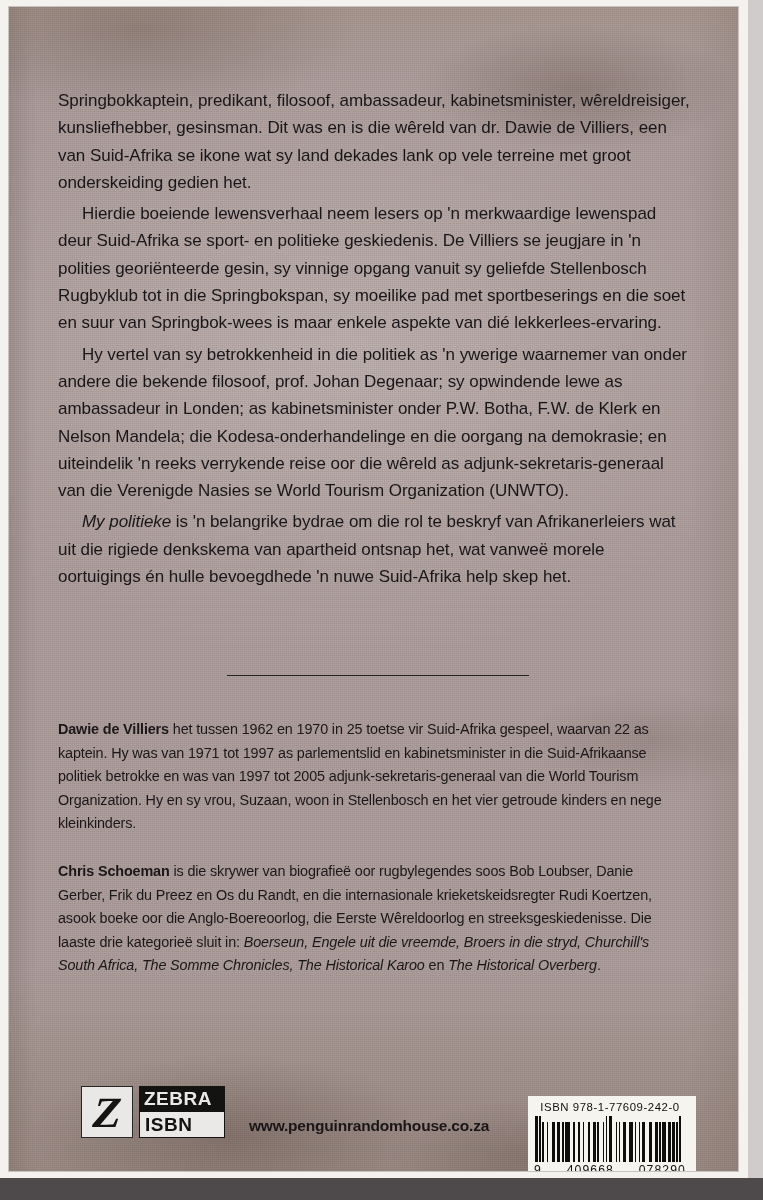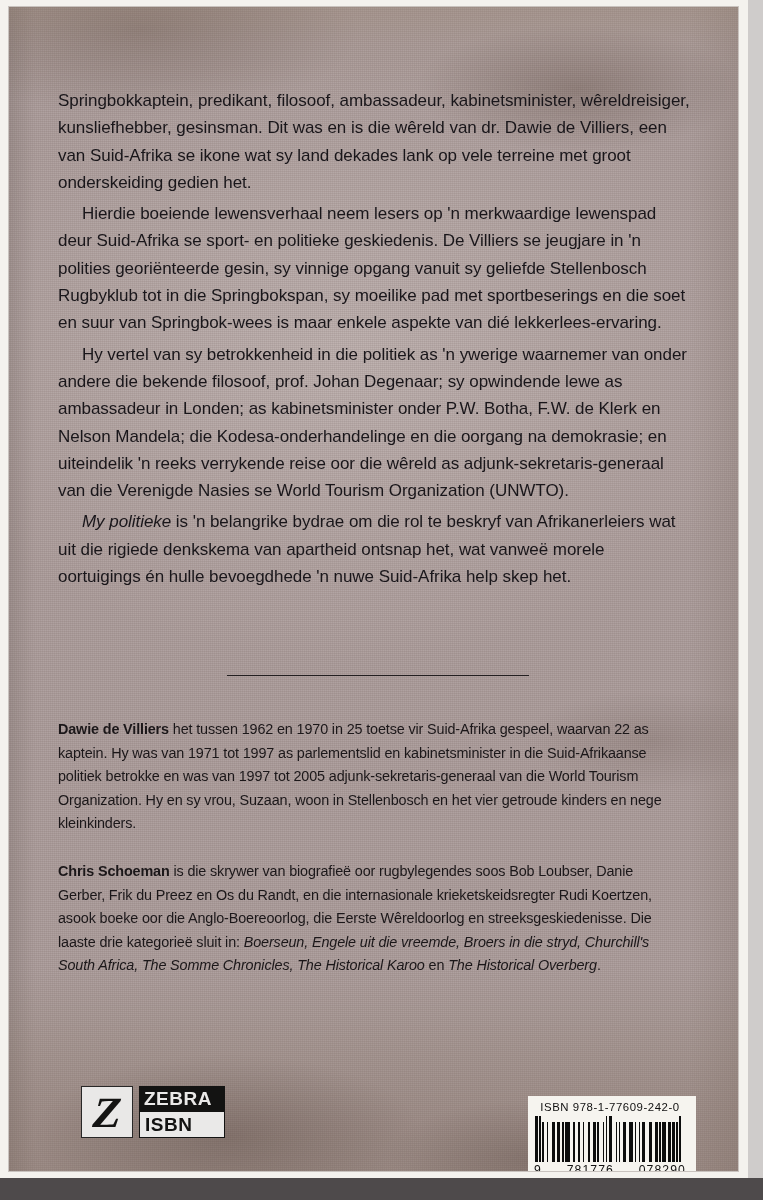--- a/index.html
+++ b/index.html
@@ -284,20 +284,21 @@
       <div id="zebra-logo">
         <div id="zebra-mark">
           <span class="zglyph">Z</span>
         </div>
         <div id="zebra-words">
           <div class="zw" id="zw-top">ZEBRA</div>
           <div class="zw" id="zw-bottom">ISBN</div>
         </div>
       </div>
 
+      <div id="website">www.penguinrandomhouse.co.za</div>
 
       <div id="barcode-block">
         <div id="isbn-text">ISBN 978-1-77609-242-0</div>
         <div id="barcode-bars">
             <i style="width: 2.9px; background: rgb(13, 13, 13); height: 100%;"></i>
             <i style="width: 1.45px; background: transparent; height: 100%;"></i>
             <i style="width: 1.45px; background: rgb(13, 13, 13); height: 100%;"></i>
             <i style="width: 1.45px; background: transparent; height: 88%;"></i>
             <i style="width: 1.45px; background: rgb(13, 13, 13); height: 88%;"></i>
             <i style="width: 2.9px; background: transparent; height: 88%;"></i>
@@ -355,20 +356,20 @@
             <i style="width: 1.45px; background: transparent; height: 88%;"></i>
             <i style="width: 2.9px; background: rgb(13, 13, 13); height: 88%;"></i>
             <i style="width: 1.45px; background: transparent; height: 88%;"></i>
             <i style="width: 1.45px; background: rgb(13, 13, 13); height: 88%;"></i>
             <i style="width: 1.45px; background: transparent; height: 100%;"></i>
             <i style="width: 1.45px; background: rgb(13, 13, 13); height: 100%;"></i>
             <i style="width: 1.45px; background: transparent; height: 100%;"></i>
           </div>
         <div id="barcode-digits">
           <span>9</span>
-          <span>781776</span>
+          <span>409668</span>
           <span>078290</span>
         </div>
       </div>
 
     </div>
   </div>
 </div>
 
 </body></html>

